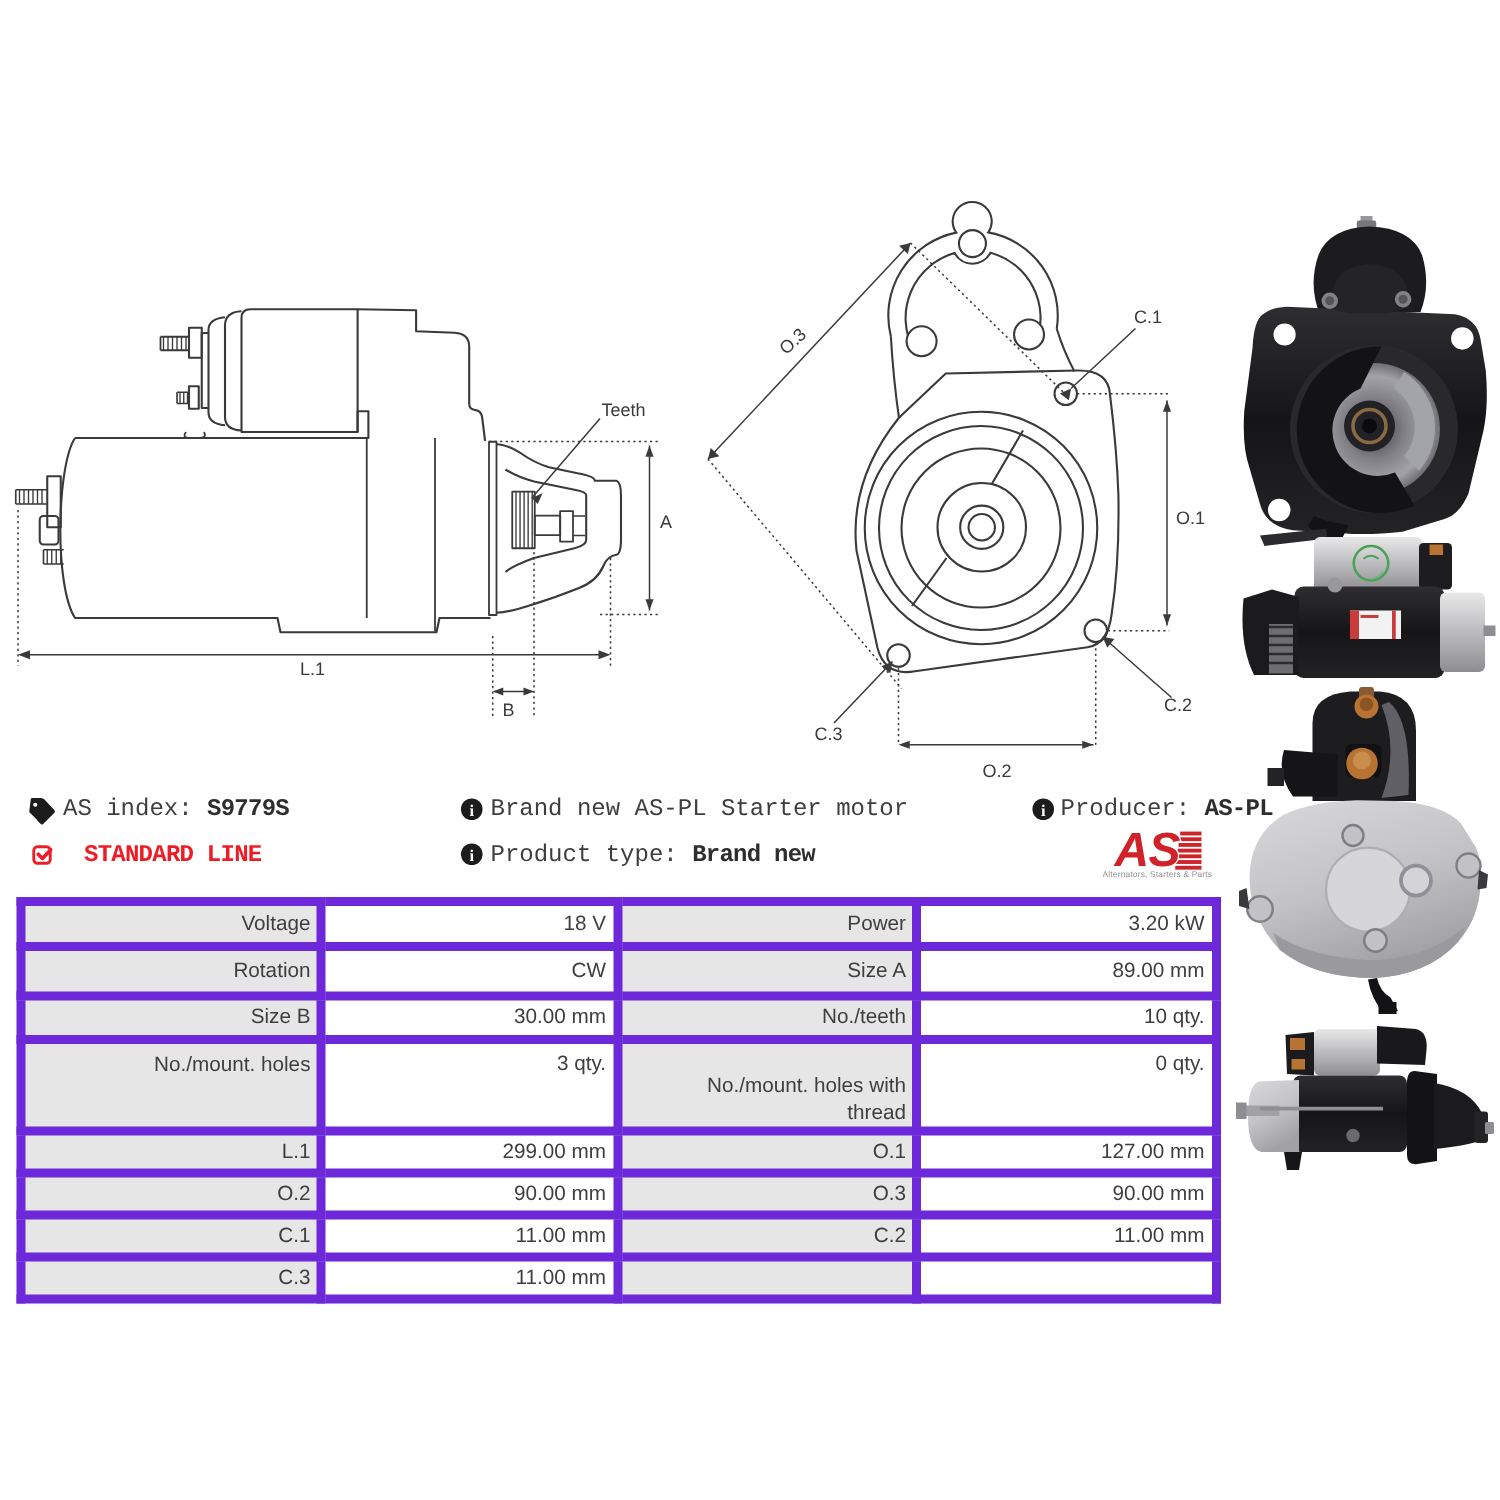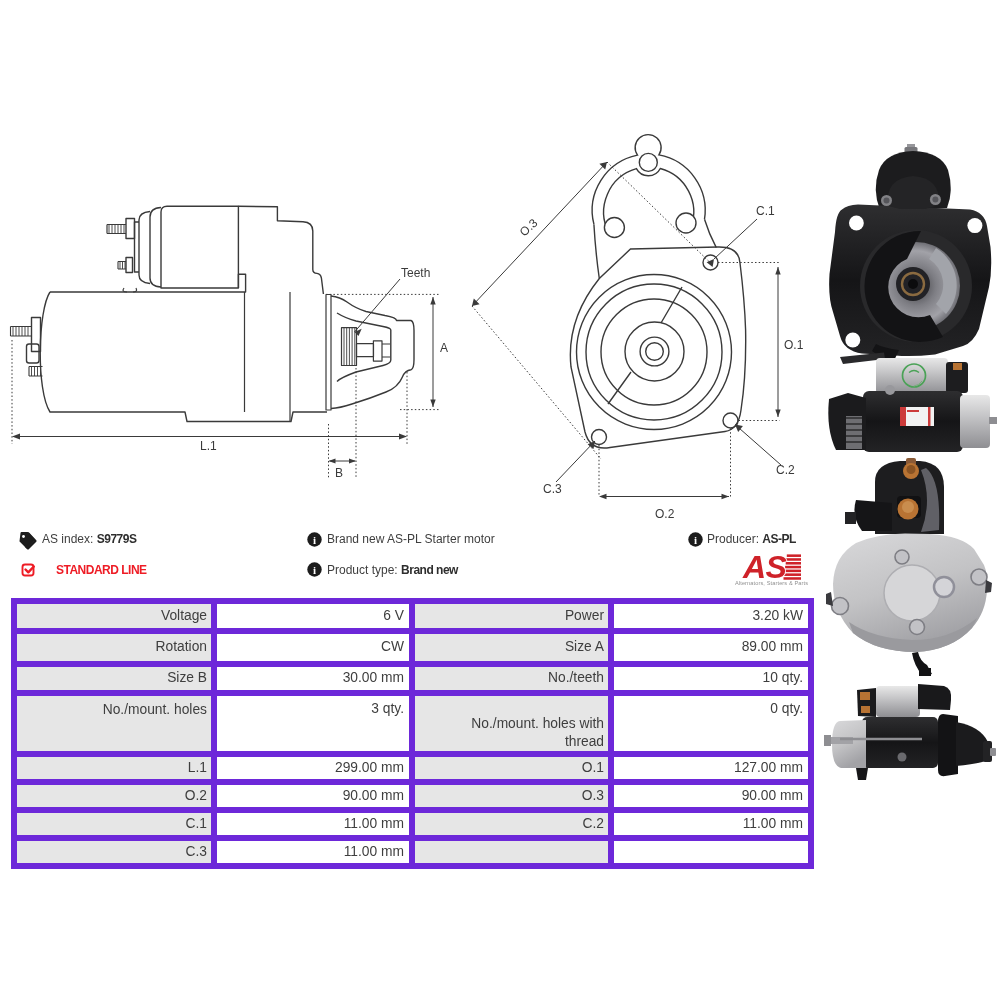--- a/index.html
+++ b/index.html
@@ -1,19 +1,19 @@
 <!DOCTYPE html>
 <html><head>
 <meta charset="utf-8">
 <style>
   html,body{margin:0;padding:0;background:#fff;}
   #page{position:relative;width:1000px;height:1000px;background:#fff;overflow:hidden;
         font-family:"Liberation Sans", sans-serif;}
   #drawings{position:absolute;left:0;top:0;}
-  .info{position:absolute;font-size:12px;color:#3e3e3e;white-space:nowrap;line-height:17px;}
+  .info{position:absolute;font-size:16px;color:#3e3e3e;white-space:nowrap;line-height:17px;font-family:Liberation Mono, monospace;}
   .info b{letter-spacing:-0.5px;color:#353535;}
   .red{letter-spacing:-0.5px;margin-left:14px;}
   .info b{color:#2e2e2e;}
   .red{color:#ee1c25;font-weight:bold;}
   #tbl{position:absolute;left:11px;top:598px;border-collapse:collapse;table-layout:fixed;}
   #tbl td{border:6px solid #6d28d9;font-size:13.8px;color:#3e3e3e;text-align:right;
           padding:0 5px 0 2px;vertical-align:middle;line-height:20px;}
   #tbl td.l{background:#e6e6e6;padding-right:4px;}
   #tbl td.v{background:#fff;}
 </style>
@@ -307,21 +307,21 @@
   <table id="tbl" cellspacing="0">
     <colgroup>
       <col style="width:200px">
         <col style="width:198px">
         <col style="width:199px">
         <col style="width:200px">
     </colgroup>
     <tbody>
         <tr style="height:29.5px">
           <td class="l">Voltage</td>
-          <td class="v">6 V</td>
+          <td class="v">18 V</td>
           <td class="l">Power</td>
           <td class="v">3.20 kW</td>
         </tr>
     <tr style="height:33px">
           <td class="l">Rotation</td>
           <td class="v">CW</td>
           <td class="l">Size A</td>
           <td class="v">89.00 mm</td>
         </tr>
     <tr style="height:29.5px">

